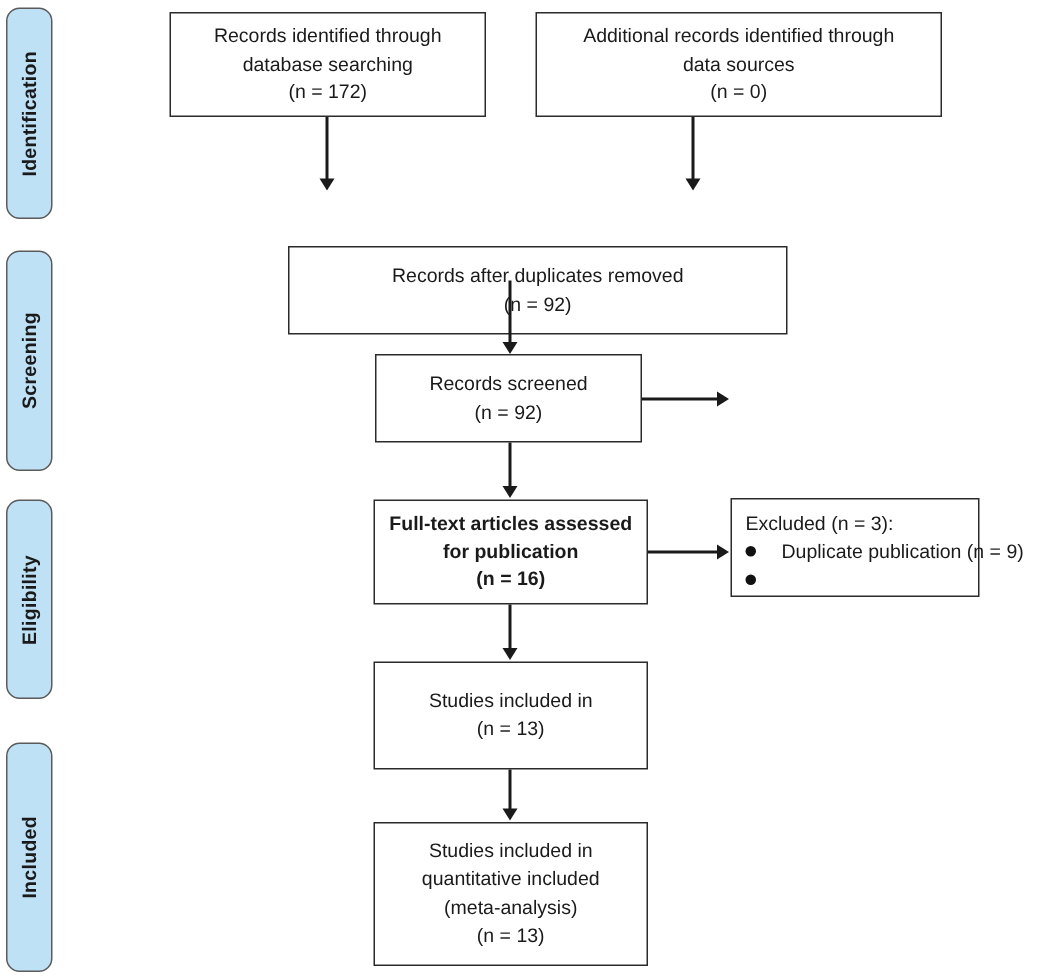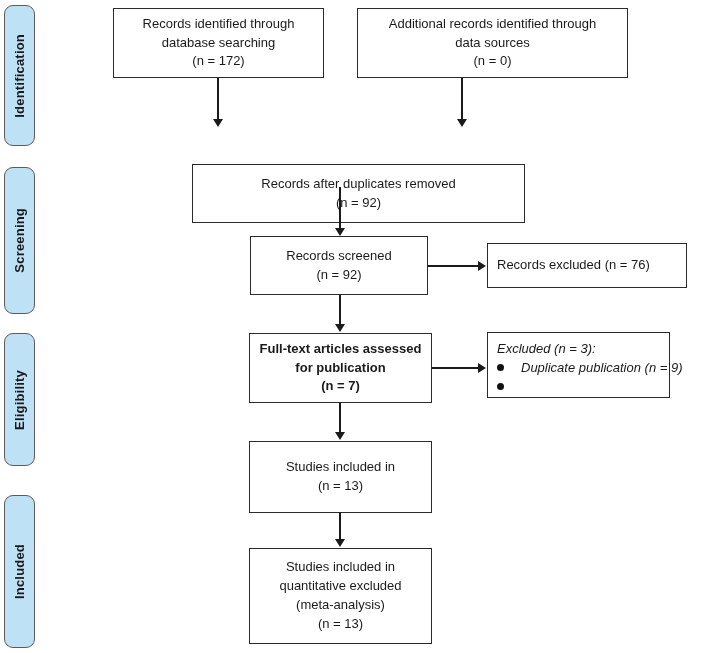--- a/index.html
+++ b/index.html
@@ -164,41 +164,36 @@
   <div class="conn conn-v" style="left:339px; top:187px; height:42px;"></div>
   <div class="arrow-down" style="left:335px; top:228px;"></div>
 
   <div class="flow-box" style="left:250px; top:236px; width:178px; height:59px;text-align:center;">
     <span class="box-lines">
       <span class="line">Records screened</span>
       <span class="line">(n = 92)</span>
     </span>
   </div>
 
-  <div class="flow-box left-align" style="left:487px; top:243px; width:200px; height:45px;">
-    <span class="box-lines">
-      <span class="line">Records excluded (n = 76)</span>
-    </span>
-  </div>
 
   <div class="conn conn-h" style="left:428px; top:265px; width:51px;"></div>
   <div class="arrow-right" style="left:478px; top:261px;"></div>
 
   <div class="conn conn-v" style="left:339px; top:295px; height:30px;"></div>
   <div class="arrow-down" style="left:335px; top:324px;"></div>
 
   <div class="flow-box" style="left:249px; top:333px; width:183px; height:70px;font-weight:bold;">
     <span class="box-lines">
       <span class="line">Full-text articles assessed</span>
       <span class="line">for publication</span>
-      <span class="line">(n = 7)</span>
-    </span>
-  </div>
-
-  <div class="flow-box left-align" style="left:487px; top:332px; width:183px; height:66px;font-style:italic;">
+      <span class="line">(n = 16)</span>
+    </span>
+  </div>
+
+  <div class="flow-box left-align" style="left:487px; top:332px; width:166px; height:66px;">
     <span class="box-lines">
       <span class="line">Excluded (n = 3):</span>
       <span class="bullet-row">
         <span class="bullet-dot"></span>
         <span class="line">Duplicate publication (n = 9)</span>
       </span>
       <span class="bullet-row">
         <span class="bullet-dot"></span>
       </span>
     </span>
@@ -216,19 +211,19 @@
       <span class="line">(n = 13)</span>
     </span>
   </div>
 
   <div class="conn conn-v" style="left:339px; top:513px; height:27px;"></div>
   <div class="arrow-down" style="left:335px; top:539px;"></div>
 
   <div class="flow-box" style="left:249px; top:548px; width:183px; height:96px;">
     <span class="box-lines">
       <span class="line">Studies included in</span>
-      <span class="line">quantitative excluded</span>
+      <span class="line">quantitative included</span>
       <span class="line">(meta-analysis)</span>
       <span class="line">(n = 13)</span>
     </span>
   </div>
 
 </div>
 
 </body></html>

